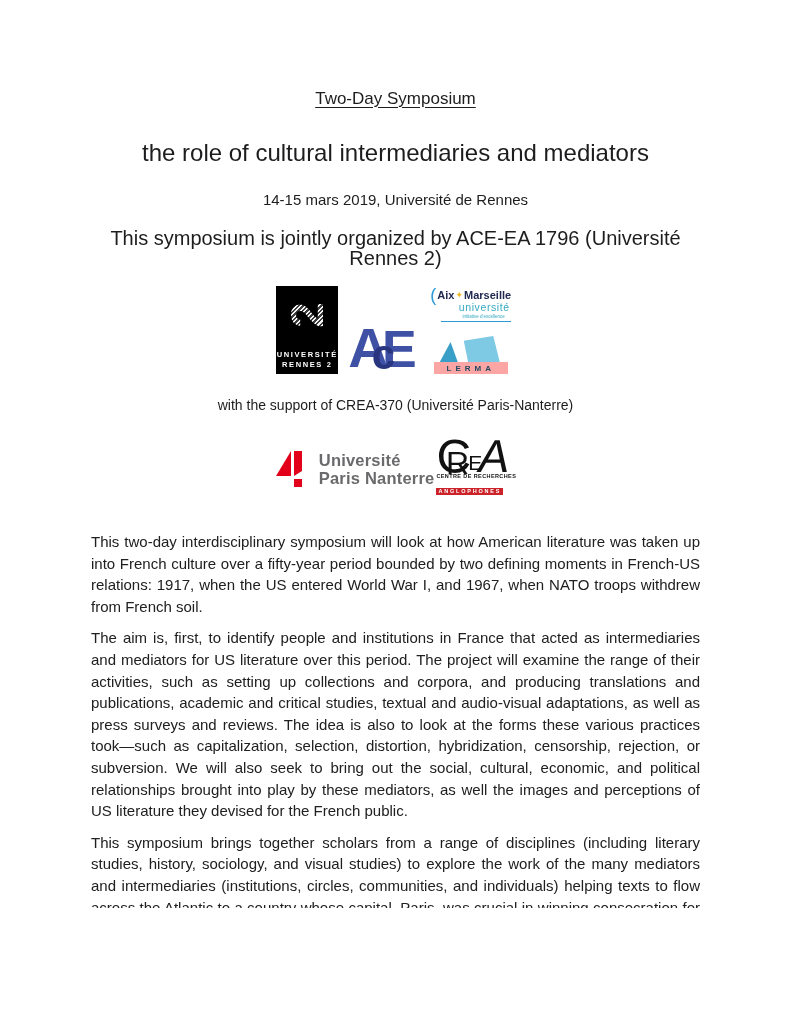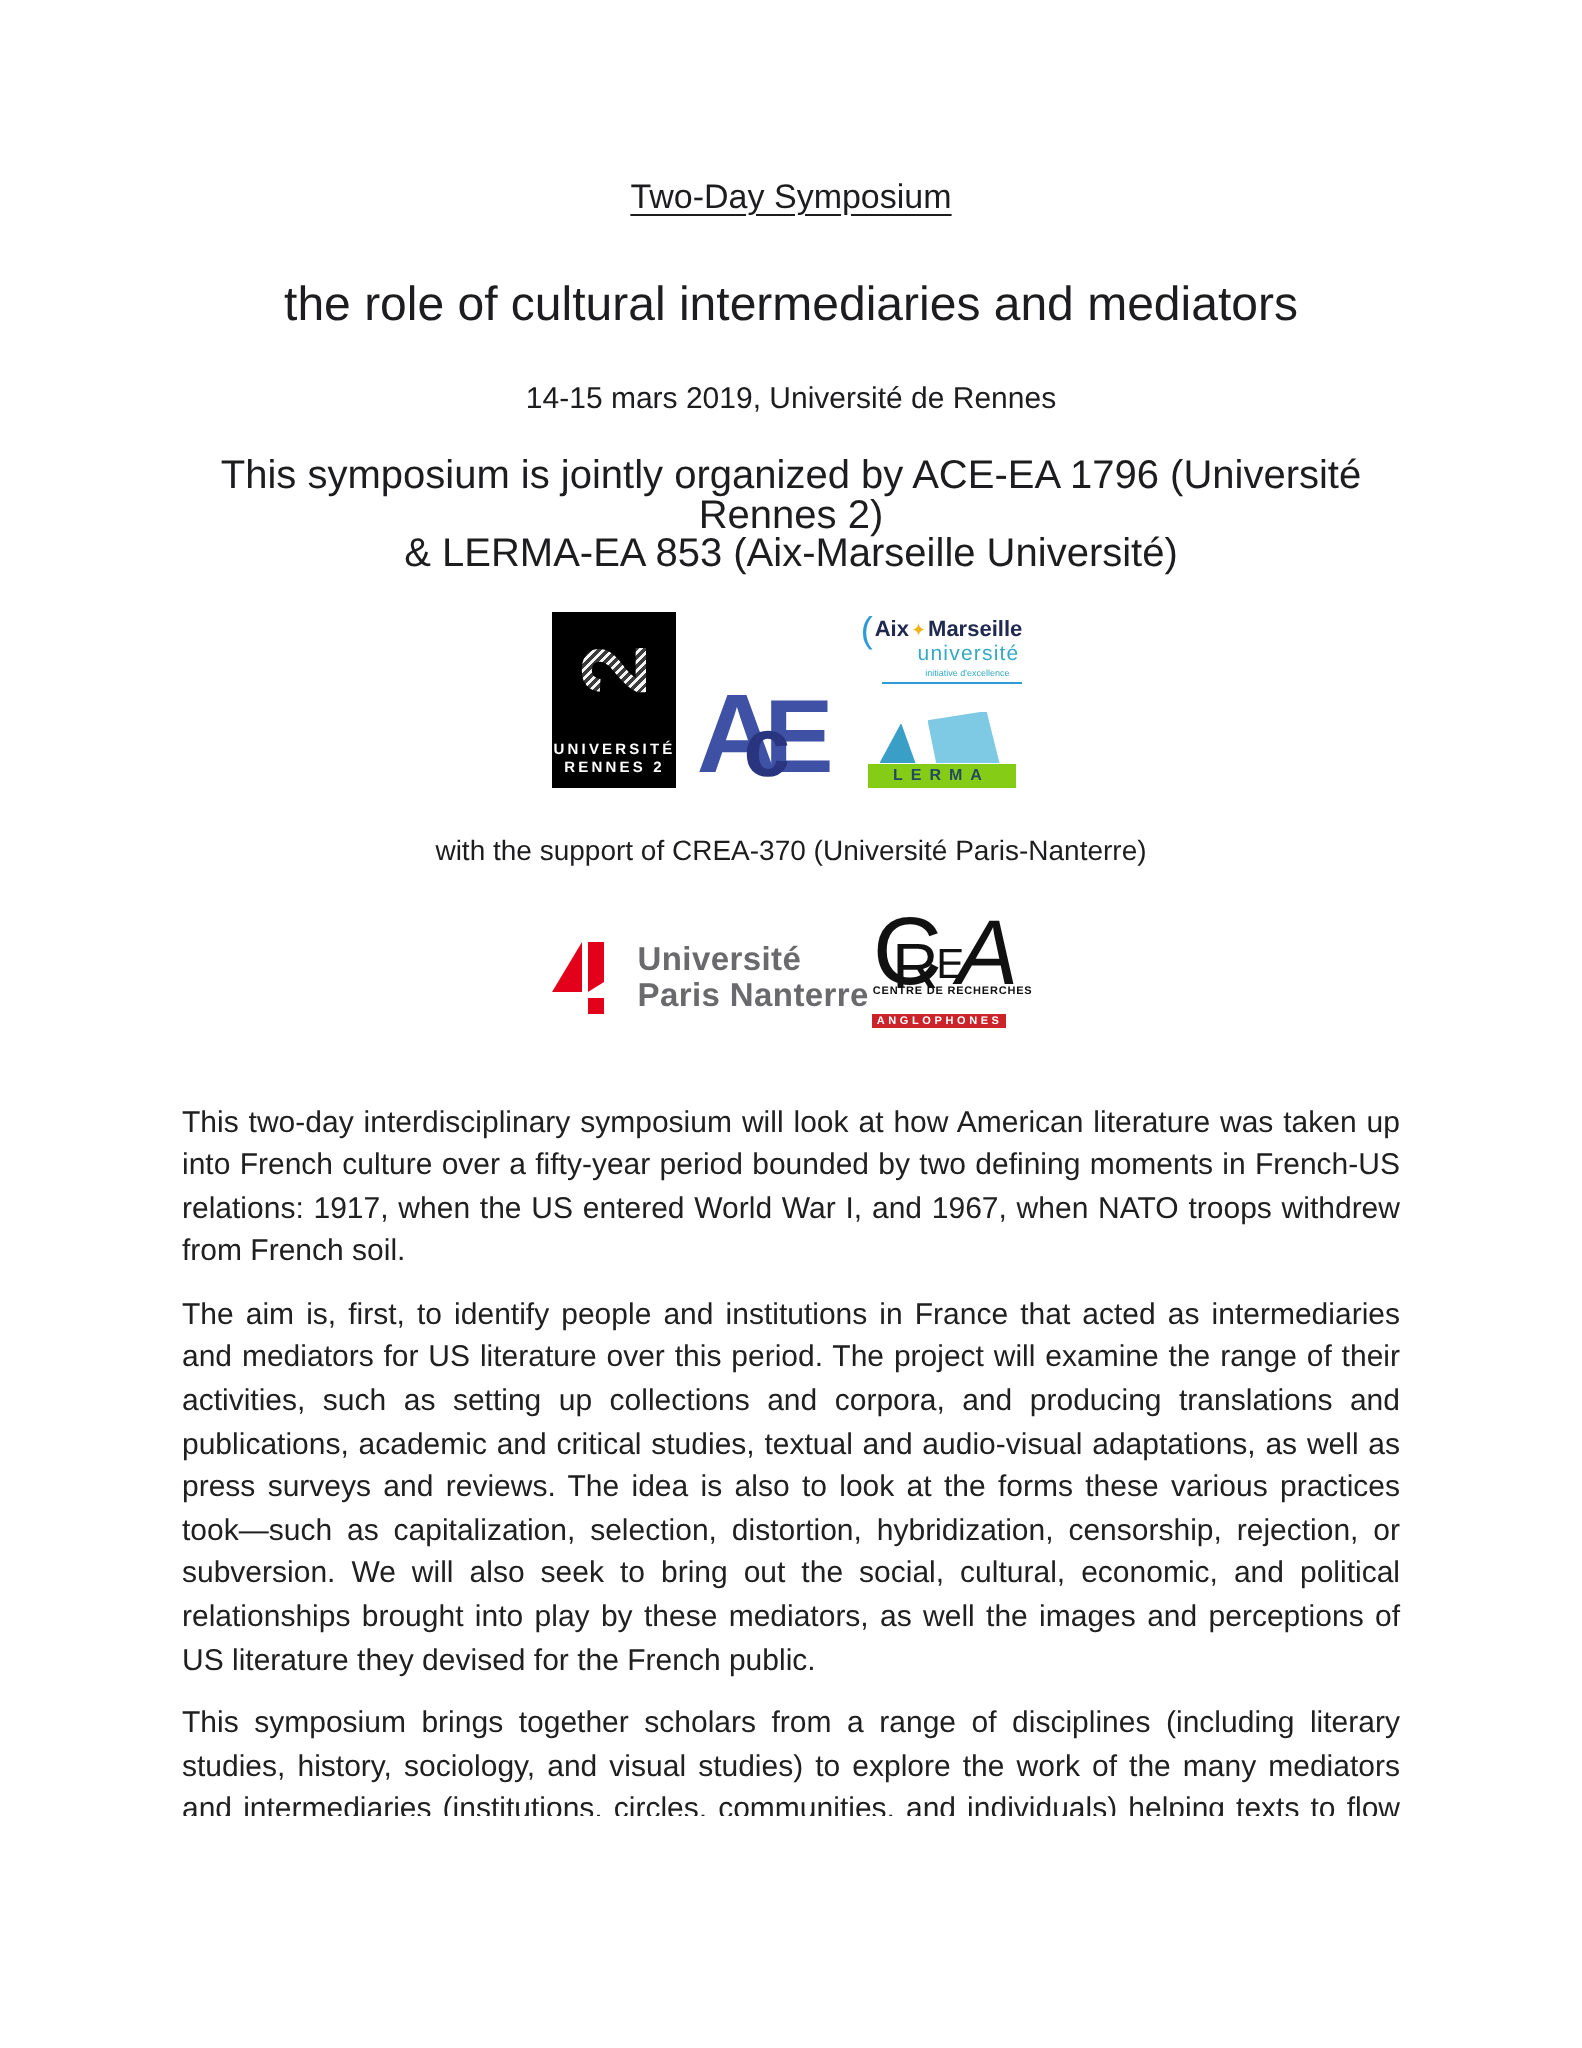--- a/index.html
+++ b/index.html
@@ -76,21 +76,21 @@
   .amu-line1 { display: flex; align-items: center; justify-content: center; white-space: nowrap; }
   .amu-paren { color: #2e9bd6; font-size: 18px; line-height: 14px; font-weight: 400; margin-right: 1px; }
   .amu-name { color: #20294f; font-weight: 700; font-size: 11px; }
   .amu-star { color: #f0b41e; font-size: 9px; margin: 0 1px; }
   .amu-univ { color: #35aac2; font-size: 10.5px; letter-spacing: 0.6px; text-align: right; padding-right: 5px; margin-top: -1px; }
   .amu-tag { color: #35aac2; font-size: 4.5px; text-align: right; padding-right: 6px; border-bottom: 1.5px solid #2e9bd6; padding-bottom: 2px; margin: 1px 4px 0 14px; }
 
   .logo-lerma { position: relative; width: 74px; height: 38px; margin: 0 auto; }
   .lerma-sail-left { position: absolute; left: 6px; top: 6px; width: 18px; height: 20px; background: #3a9fc7; clip-path: polygon(0 100%, 60% 0, 100% 100%); }
   .lerma-sail-right { position: absolute; right: 8px; top: 0; width: 36px; height: 26px; background: #7ec9e4; clip-path: polygon(12% 100%, 0 18%, 82% 0, 100% 100%); }
-  .lerma-band { position: absolute; bottom: 0; left: 0; right: 0; height: 12px; background: #84cc16; display: flex; align-items: center; justify-content: center; font-size: 8px; letter-spacing: 4px; color: #234a63; font-weight: 700; }
+  .lerma-band { position: absolute; bottom: 0; left: 0; right: 0; height: 12px; background: #fca5a5; display: flex; align-items: center; justify-content: center; font-size: 8px; letter-spacing: 4px; color: #234a63; font-weight: 700; }
 
   .support-line { margin-top: 24px; text-align: center; font-size: 14px; line-height: 15px; }
 
   
   .logo-nanterre { display: flex; align-items: center; }
   .nant-text { color: #6a6a6d; font-weight: 700; font-size: 16.5px; line-height: 18px; margin-left: 8px; letter-spacing: 0.2px; }
 
   
   .logo-crea { margin-left: 2px; position: relative; top: -3px; }
   .crea-big { display: flex; align-items: flex-start; color: #111; }
@@ -117,21 +117,20 @@
     </div>
 
     <h1 class="title">
       <span class="t2">the role of cultural intermediaries and mediators</span>
     </h1>
 
     <div class="date-line">14-15 mars 2019, Université de Rennes</div>
 
     <div class="org-lines">
       <div>This symposium is jointly organized by ACE-EA 1796 (Université Rennes 2)</div>
-      <div>&amp; LERMA-EA 853 (Aix-Marseille Université)</div>
     </div>
 
     <div class="logo-row row1">
 
       <div class="logo-rennes">
         <div class="rennes-num-wrap">
           <span class="rennes-num">2</span>
         </div>
         <div class="rennes-text">UNIVERSITÉ</div>
         <div class="rennes-text">RENNES 2</div>

